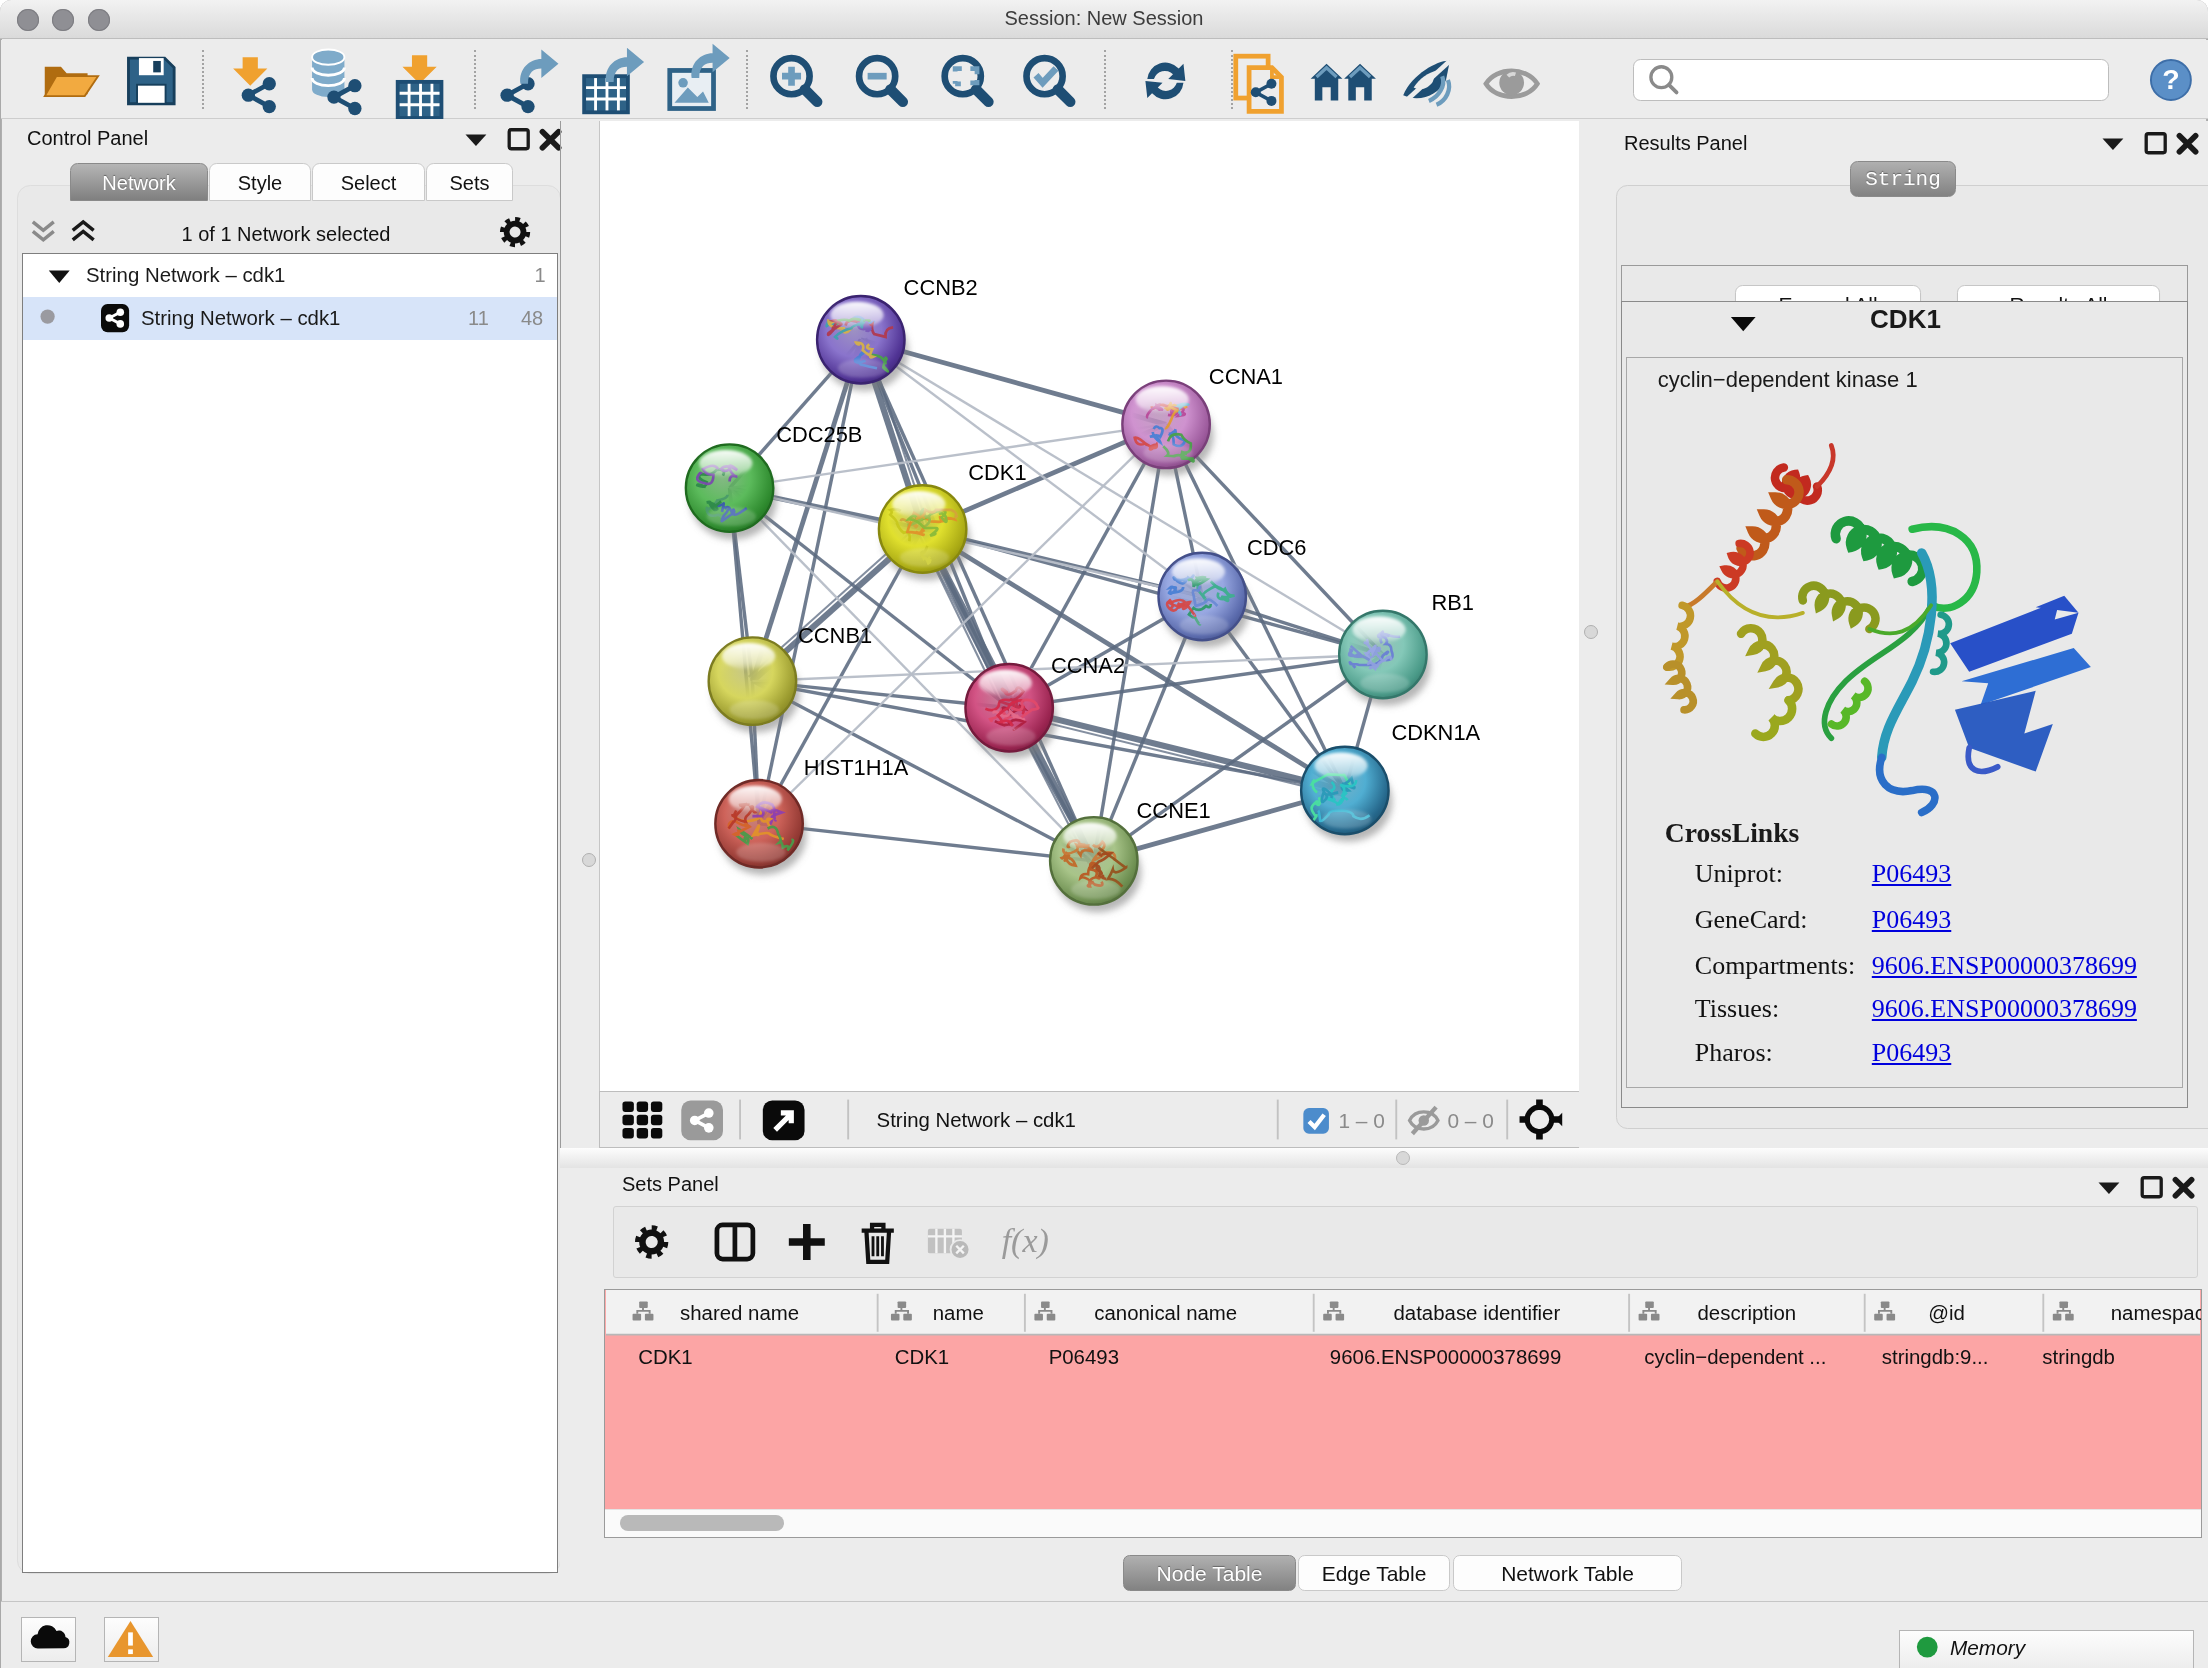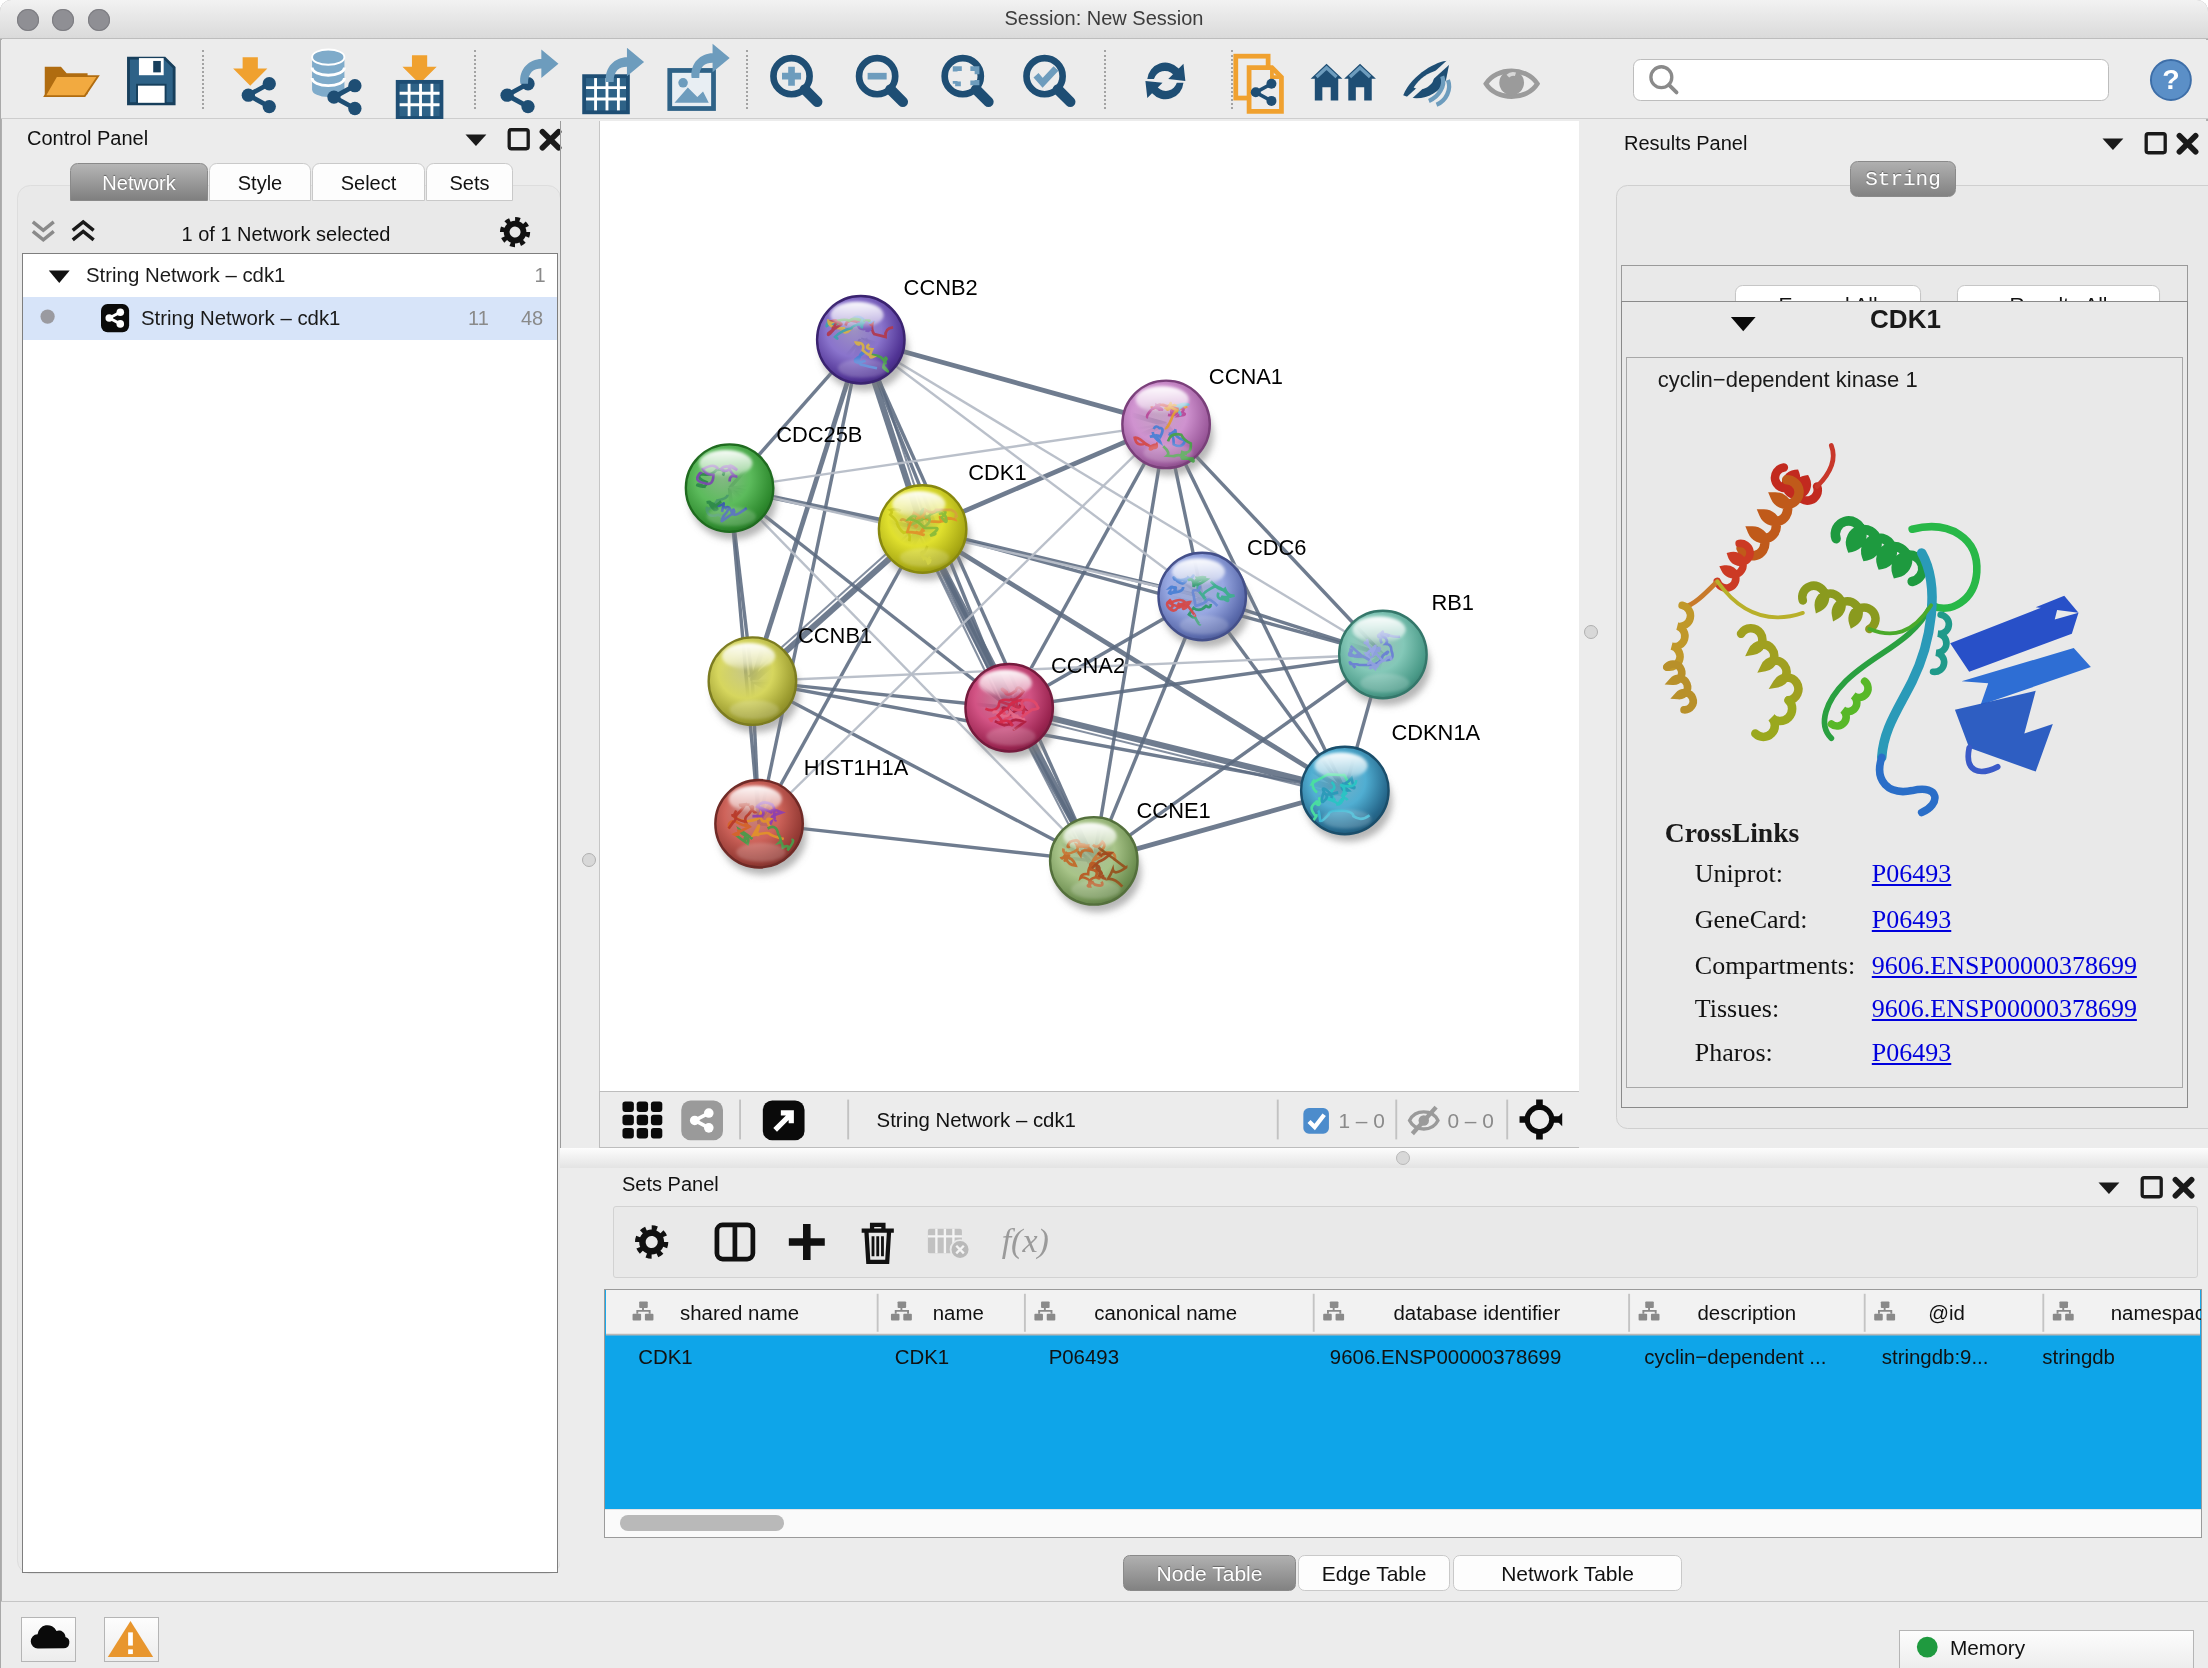--- a/index.html
+++ b/index.html
@@ -659,21 +659,21 @@
             </g>
    <g transform="translate(330,23)" opacity="0.5">
               <rect x="0" y="0" width="36" height="26" rx="2" fill="#9a9a9a"></rect>
               <path d="M0,8 h36 M9,0 v26 M18,0 v26 M27,0 v26" stroke="#fff" stroke-width="2.5"></path>
               <circle cx="34" cy="22" r="10" fill="#8a8a8a" stroke="#e9e9e9" stroke-width="2"></circle>
               <path d="M30,18 l8,8 m0,-8 l-8,8" stroke="#fff" stroke-width="2.5"></path>
             </g>
    <text x="408" y="48" font-size="36" font-style="italic" fill="#9a9a9a" font-family="Liberation Serif">f(x)</text>
   </svg>
  </div>
- <div style="position:absolute;left:44px;top:121px;width:1598px;height:249px;background:#0ea5e9;border:1px solid #9a9a9a;">
+ <div style="position:absolute;left:44px;top:121px;width:1598px;height:249px;background:#fca5a5;border:1px solid #9a9a9a;">
    <svg width="1596" height="247" xmlns="http://www.w3.org/2000/svg" viewBox="0 0 1678 260">
             <rect x="0" y="0" width="1678" height="47" fill="#f2f2f2"></rect>
             <line x1="0" y1="47" x2="1678" y2="47" stroke="#b8b8b8" stroke-width="2"></line>
             <line x1="286" y1="4" x2="286" y2="44" stroke="#c4c4c4" stroke-width="2"></line>
             <line x1="441" y1="4" x2="441" y2="44" stroke="#c4c4c4" stroke-width="2"></line>
             <line x1="745" y1="4" x2="745" y2="44" stroke="#c4c4c4" stroke-width="2"></line>
             <line x1="1077" y1="4" x2="1077" y2="44" stroke="#c4c4c4" stroke-width="2"></line>
             <line x1="1325" y1="4" x2="1325" y2="44" stroke="#c4c4c4" stroke-width="2"></line>
             <line x1="1513" y1="4" x2="1513" y2="44" stroke="#c4c4c4" stroke-width="2"></line>
             <g transform="translate(28,12)" fill="#8a8a8a">
@@ -735,21 +735,21 @@
           </svg>
    <div style="position:absolute;left:0px;bottom:0px;width:1596px;height:28.5px;background:#fafafa;border-top:1px solid #e4e4e4;">
             <div style="position:absolute;left:15px;top:5.7px;width:164px;height:16px;border-radius:8.6px;background:#b9b9b9;"></div>
           </div>
  </div>
  <div class="btab btab-on" style="left:563px;top:387px;width:173px;">Node Table</div>
  <div class="btab" style="left:738px;top:387px;width:152px;">Edge Table</div>
  <div class="btab" style="left:893px;top:387px;width:229px;">Network Table</div>
 </div>
 </div>
-<div id="statusbar" style="position:absolute;left:1px;top:1601px;width:2207px;height:67px;background:#ececec;border-top:1.9px solid #c6c6c6;">
+<div id="statusbar" style="position:absolute;left:1px;top:1601px;width:2207px;height:67px;background:#ececec;border-top:1.9px solid #c6c6c6;font-style:italic;">
 <div class="sbtn" style="left:20px;top:15px;width:55px;height:45px;"><svg width="51" height="41" viewBox="0 0 54 43">
           <path d="M17,32 a7.5,7.5 0 0 1 -0.5,-15 a10.5,10.5 0 0 1 20,-3.5 a7,7 0 0 1 9.5,6.5 a6,6 0 0 1 -2,11.7 z" fill="#0a0a0a"></path>
         </svg></div>
 <div class="sbtn" style="left:103px;top:15px;width:55px;height:45px;"><svg width="51" height="41" viewBox="0 0 54 43">
           <path d="M27,3 L51,41 H3 z" fill="#e8962e"></path>
           <rect x="24.5" y="15" width="5" height="14" fill="#fff"></rect>
           <rect x="24.5" y="33" width="5" height="5" fill="#fff"></rect>
         </svg></div>
 <div class="sbtn" style="left:1898px;top:27.6px;width:295px;height:39px;"><svg width="291" height="35" viewBox="0 0 306 37">
           <circle cx="28" cy="17" r="11" fill="#1f9a3f"></circle>

